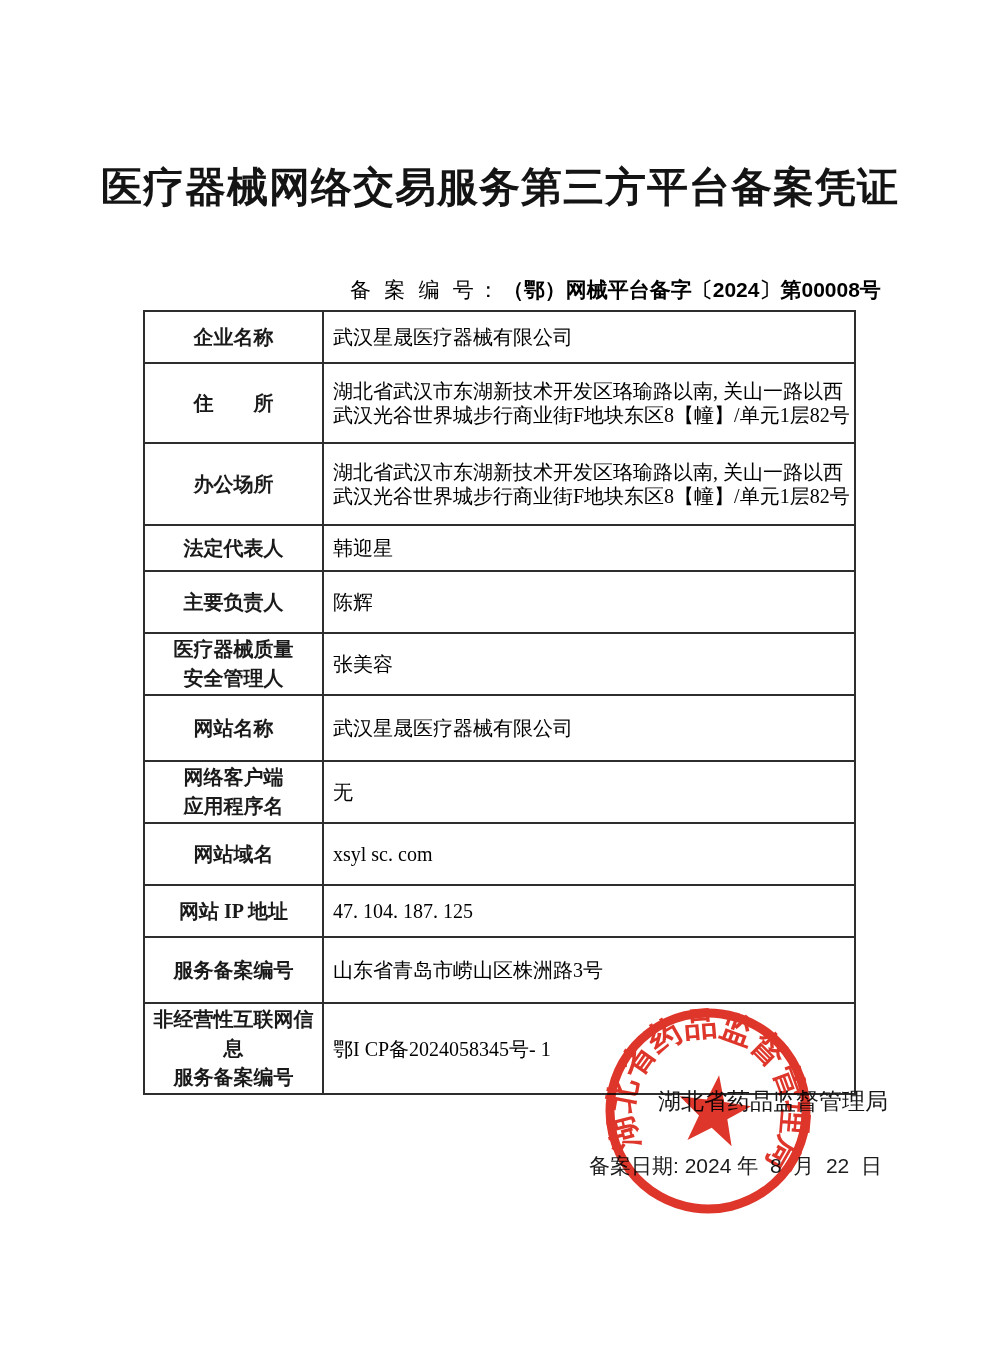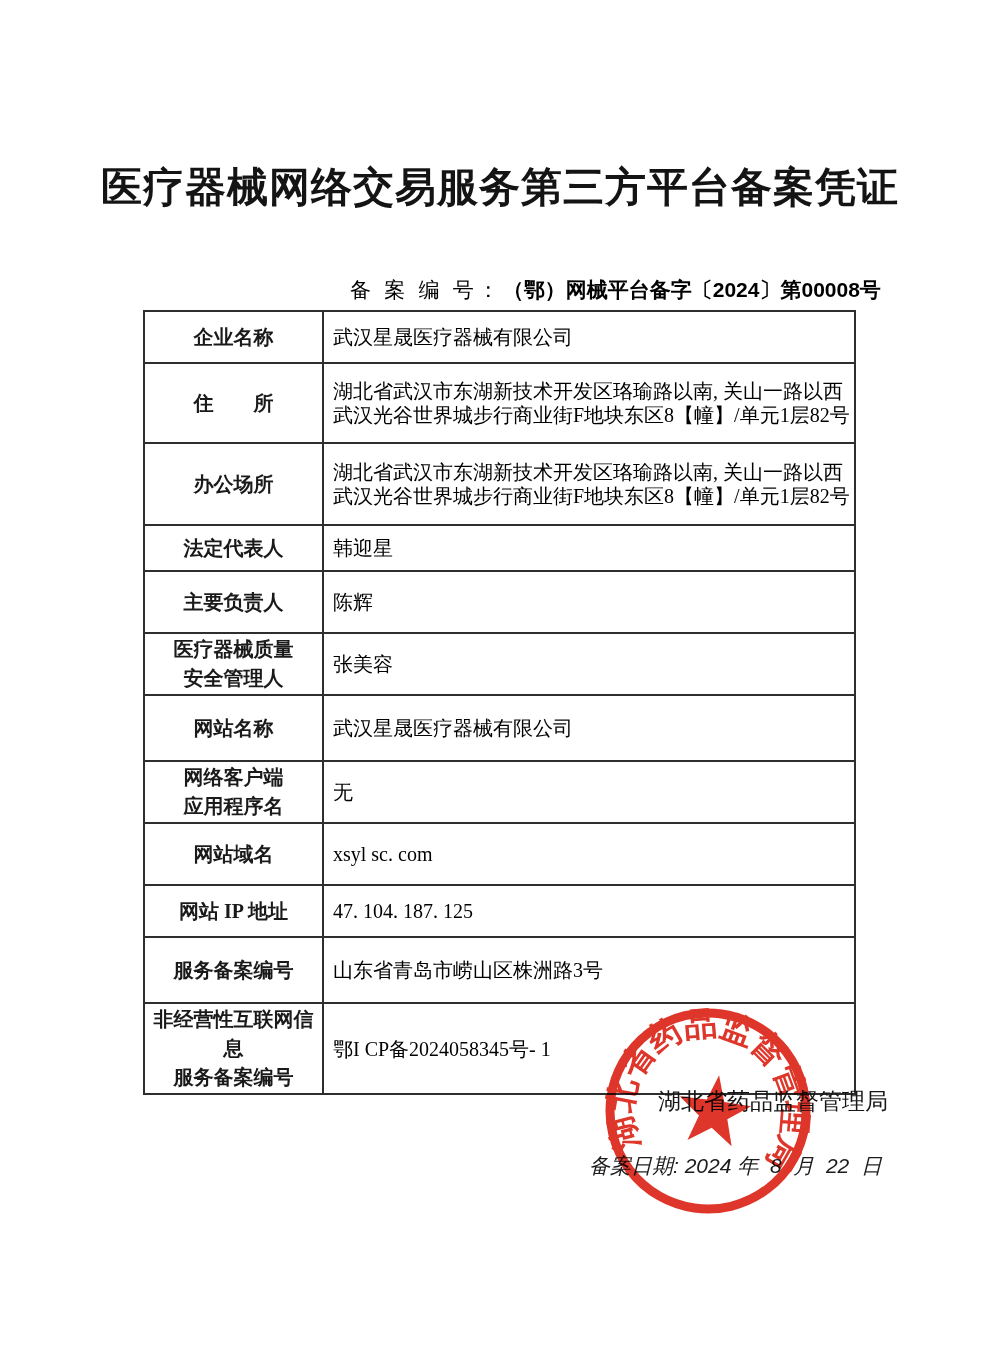--- a/index.html
+++ b/index.html
@@ -83,21 +83,20 @@
     font-size: 23px;
     color: #161616;
     white-space: nowrap;
   }
   .date-line {
     position: absolute;
     left: 589px; top: 1152px;
     font-size: 21px;
     color: #1c1c1c;
     white-space: pre-wrap;
-    font-style: italic;
   }
   .stamp {
     position: absolute;
     left: 593px; top: 996px;
     width: 230px; height: 230px;
     mix-blend-mode: multiply;
     opacity: 0.95;
     transform: rotate(8deg);
     pointer-events: none;
   }

